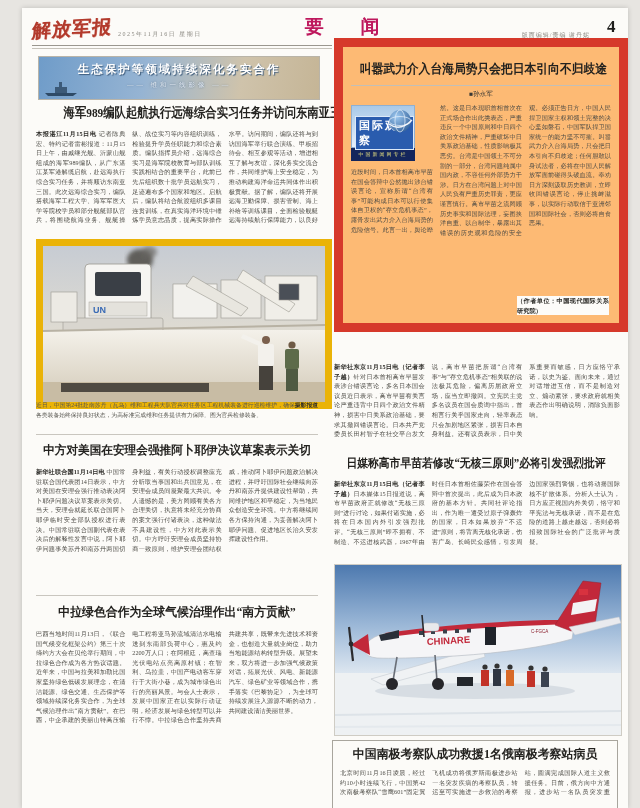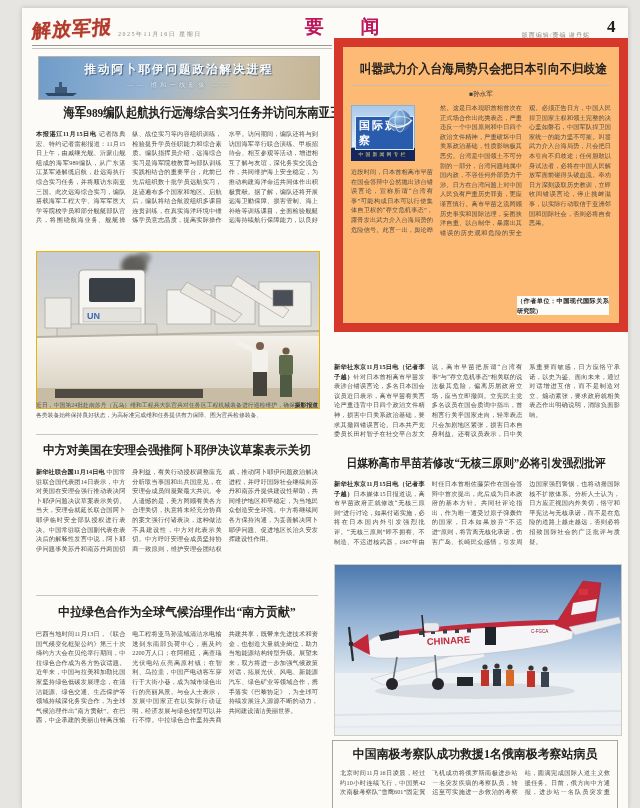--- a/index.html
+++ b/index.html
@@ -28,21 +28,21 @@
   
   .banner{left:16px;top:48px;width:280px;height:42px;
           background:linear-gradient(100deg,#6f9cc9 0%,#96b4d3 38%,#cfc3ab 72%,#c5b596 100%);
           border:1px solid #b9b4a8;overflow:hidden;}
   .banner-title{position:absolute;left:0;top:5px;width:100%;text-align:center;color:#fff;
                 font-size:11.5px;font-weight:bold;letter-spacing:2px;text-shadow:1px 1px 1px #3c5a7a;}
   .banner-sub{position:absolute;left:0;top:24px;width:100%;text-align:center;color:#e8eef5;
               font-size:6.5px;letter-spacing:3px;text-shadow:0 0 2px #3c5a7a;}
   .h-navy{left:14px;top:96px;width:282px;font-size:13.5px;}
   .b-navy{left:14px;top:121px;width:282px;height:104px;}
-  .photoA{left:14px;top:231px;width:282px;height:156px;border:1px solid #eab308;margin-top:12px;}
+  .photoA{left:14px;top:231px;width:282px;height:156px;border:7px solid #eab308;}
   .captionA{left:14px;top:393px;width:282px;font-size:5.8px;line-height:1.7;color:#55544e;text-align:justify;}
   .captionA .credit{font-weight:bold;color:#2e2d29;float:right;}
   .div1{left:14px;top:426px;width:282px;}
   .h-abyei{left:14px;top:434px;width:282px;font-size:12px;text-align:center;}
   .b-abyei{left:14px;top:459px;width:282px;height:120px;}
   .div2{left:14px;top:587px;width:282px;}
   .h-climate{left:14px;top:596px;width:282px;font-size:12.5px;}
   .b-climate{left:14px;top:621px;width:282px;height:179px;}
   
   .redbox{left:312px;top:30px;width:294px;height:294px;background:#fdba74;
@@ -85,21 +85,21 @@
   <div class="abs pagenum">4</div>
   <div class="abs hrule"></div>
   <div class="abs hrule2"></div>
 
   <div class="abs banner">
     <svg width="36" height="18" style="position:absolute;left:4px;bottom:2px" viewBox="0 0 36 18">
       <polygon points="2,14 34,14 30,17 5,17" fill="#2e4a66"></polygon>
       <rect x="12" y="8" width="12" height="6" fill="#3c5a78"></rect>
       <rect x="16" y="3" width="3" height="6" fill="#3c5a78"></rect>
     </svg>
-    <div class="banner-title">推动阿卜耶伊问题政治解决进程</div>
+    <div class="banner-title">生态保护等领域持续深化务实合作</div>
     <div class="banner-sub">—— 维和一线影像 ——</div>
   </div>
 
   <div class="abs headline h-navy">
     <span class="shrink" style="transform:scaleX(.84)">海军989编队起航执行远海综合实习任务并访问东南亚三国</span>
   </div>
   <div class="abs bt b-navy">
     <b>本报湛江11月15日电 </b><span>记者陈典宏、特约记者雷彬报道：11月15日上午，由戚继光舰、沂蒙山舰组成的海军989编队，从广东湛江某军港解缆启航，赴远海执行综合实习任务，并将顺访东南亚三国。此次远海综合实习，编队搭载海军工程大学、海军军医大学等院校学员和部分舰艇部队官兵，将围绕航海业务、舰艇操纵、战位实习等内容组织训练，检验提升学员任职能力和综合素质。编队指挥员介绍，远海综合实习是海军院校教育与部队训练实践相结合的重要平台，此前已先后组织数十批学员远航实习，足迹遍布多个国家和地区。启航后，编队将结合航渡组织多课目连贯训练，在真实海洋环境中锤炼学员意志品质，提高实际操作水平。访问期间，编队还将与到访国海军举行联合演练、甲板招待会、相互参观等活动，增进相互了解与友谊，深化务实交流合作，共同维护海上安全稳定，为推动构建海洋命运共同体作出积极贡献。据了解，编队还将开展远海卫勤保障、损害管制、海上补给等训练课目，全面检验舰艇远海持续航行保障能力，以良好精神风貌展示中国海军良好形象。</span>
   </div>
 

